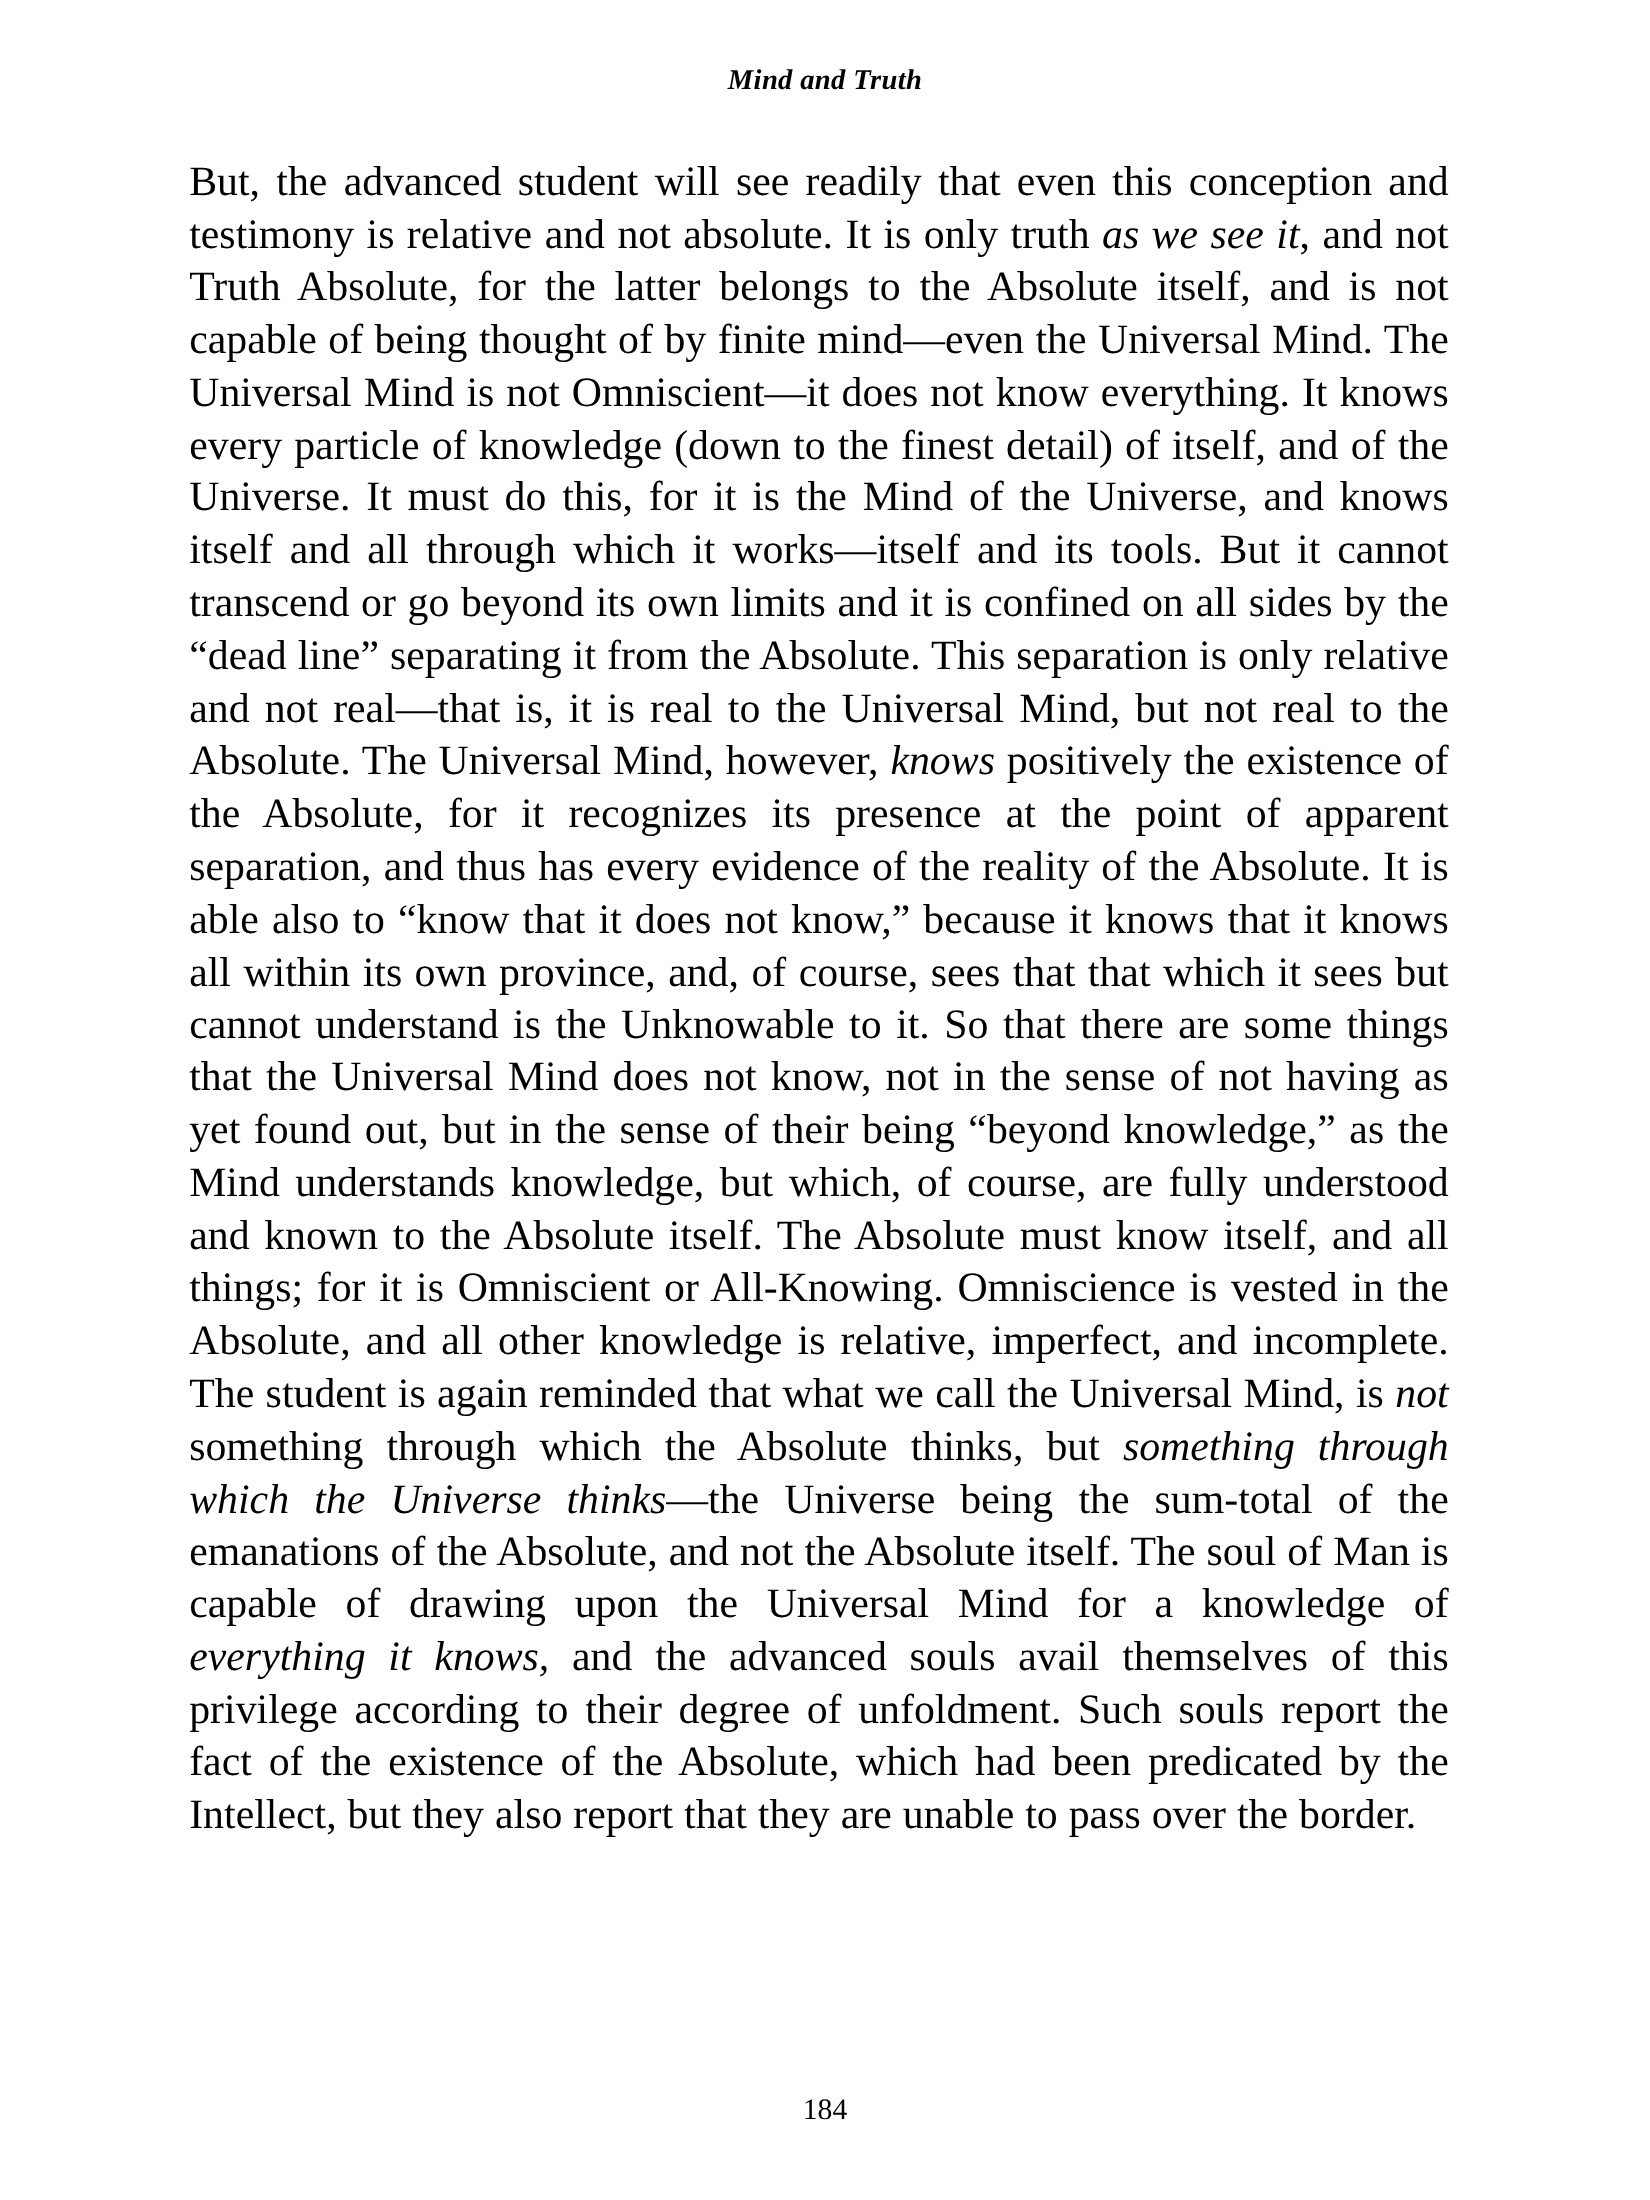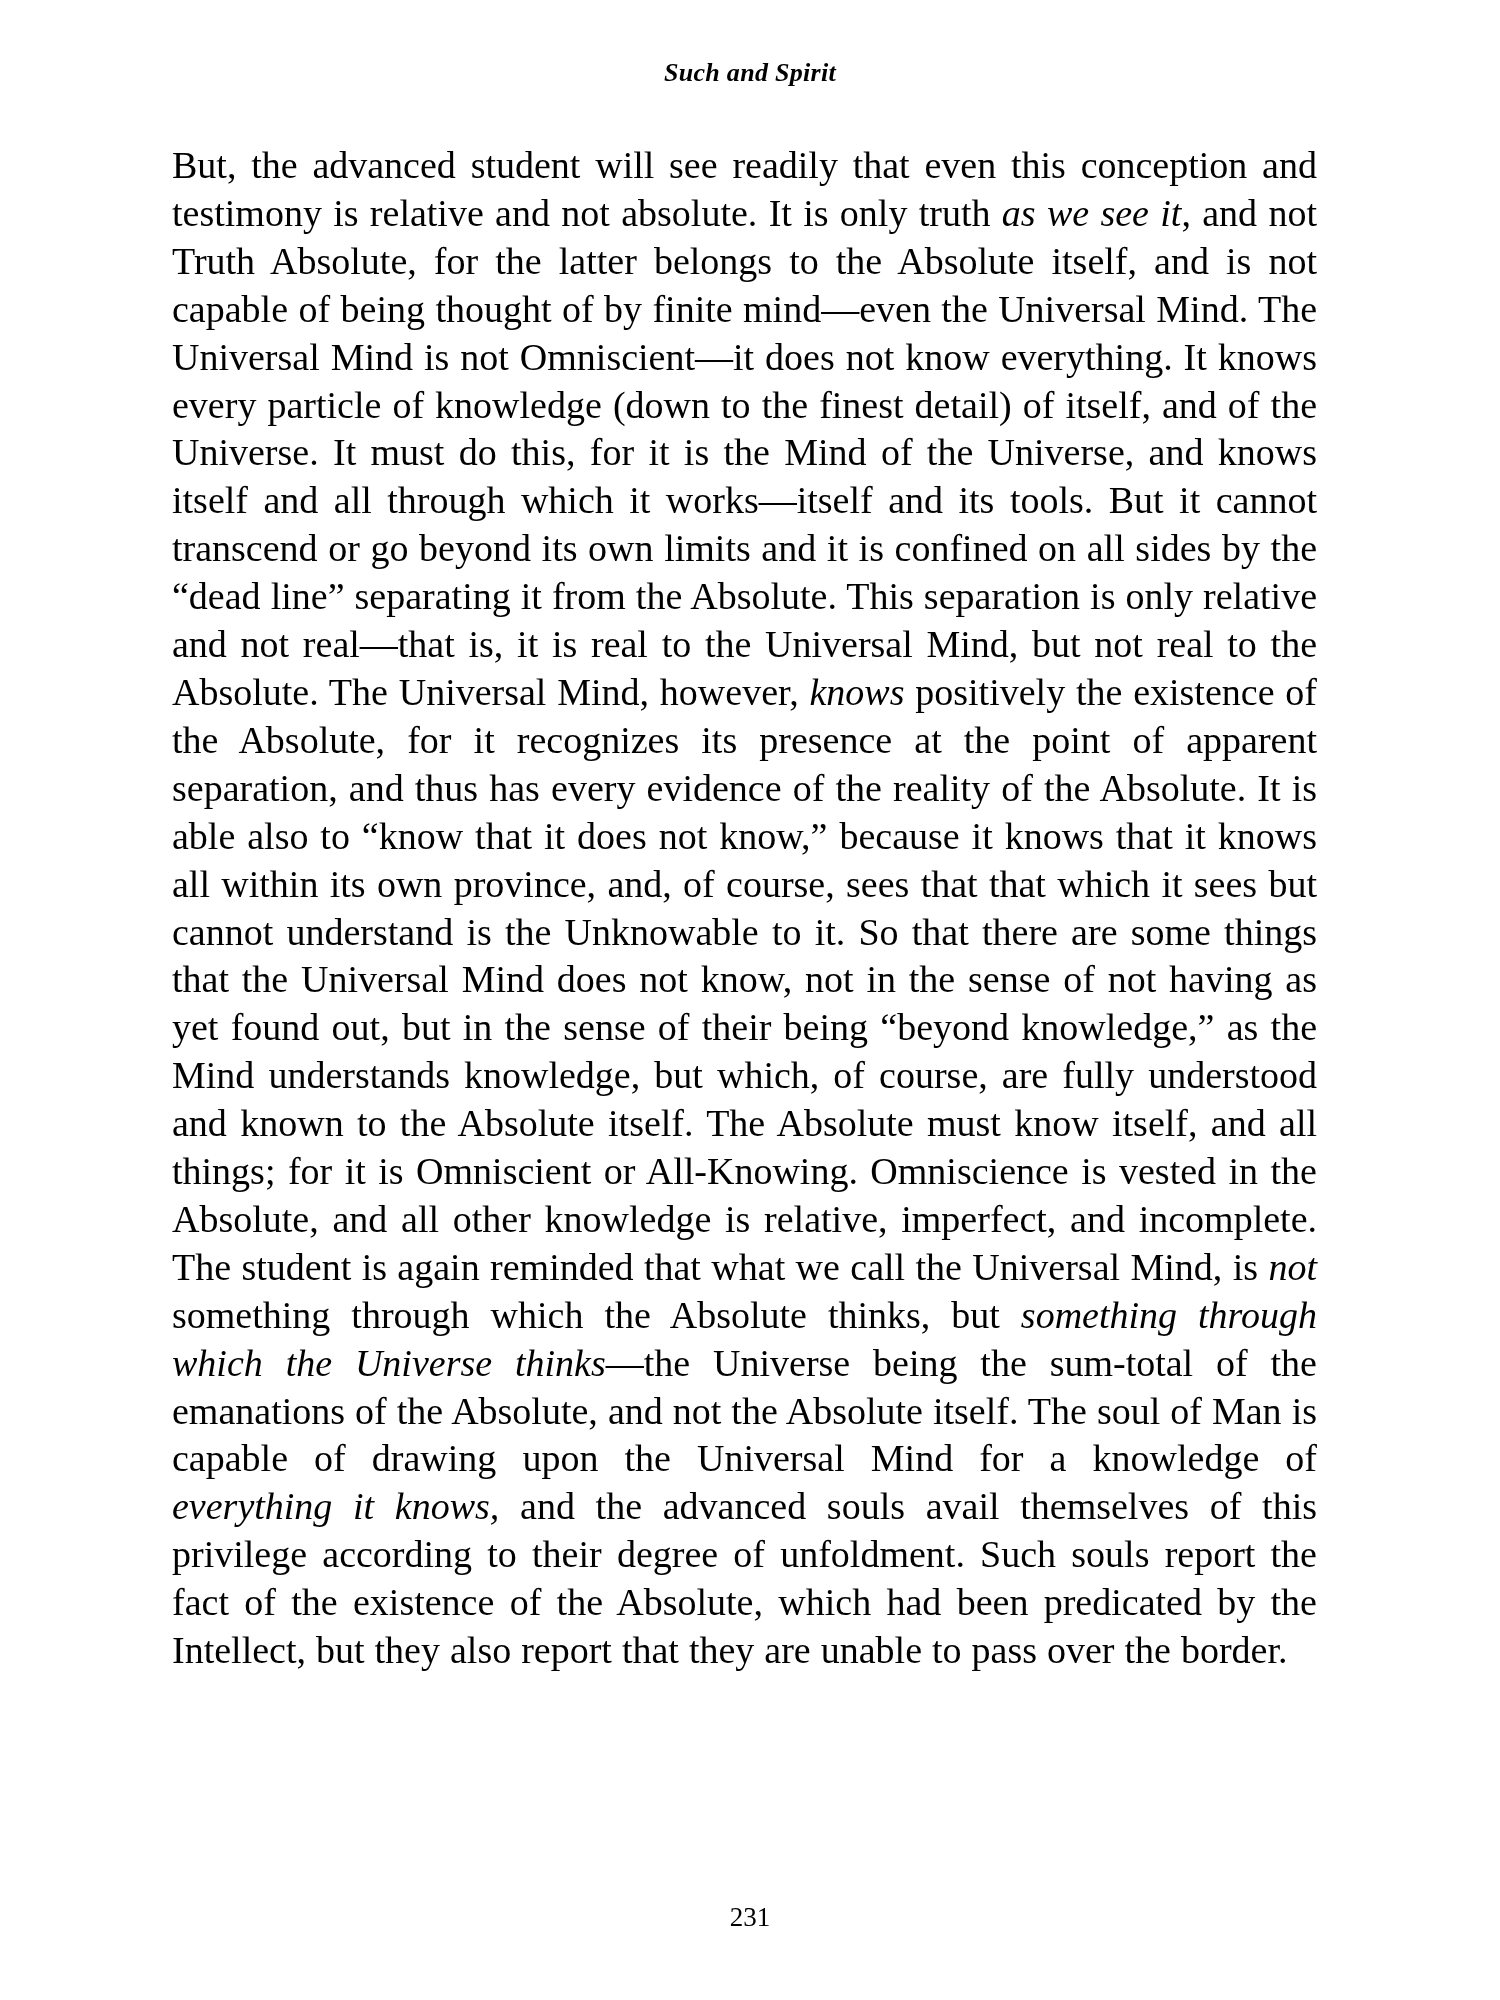--- a/index.html
+++ b/index.html
@@ -48,19 +48,19 @@
     width: 1500px;
     text-align: center;
     font-size: 27px;
   }
 </style>
 </head>
 <body>
 
 <div class="page">
 
-  <div class="running-head">Such and Spirit</div>
+  <div class="running-head">Mind and Truth</div>
 
   <div class="body-text"><span>But, the advanced student will see readily that even this conception and testimony is relative and not absolute. It is only truth </span><span class="it">as we see it</span><span>, and not Truth Absolute, for the latter belongs to the Absolute itself, and is not capable of being thought of by finite mind—even the Universal Mind. The Universal Mind is not Omniscient—it does not know everything. It knows every particle of knowledge (down to the finest detail) of itself, and of the Universe. It must do this, for it is the Mind of the Universe, and knows itself and all through which it works—itself and its tools. But it cannot transcend or go beyond its own limits and it is confined on all sides by the “dead line” separating it from the Absolute. This separation is only relative and not real—that is, it is real to the Universal Mind, but not real to the Absolute. The Universal Mind, however, </span><span class="it">knows</span><span> positively the existence of the Absolute, for it recognizes its presence at the point of apparent separation, and thus has every evidence of the reality of the Absolute. It is able also to “know that it does not know,” because it knows that it knows all within its own province, and, of course, sees that that which it sees but cannot understand is the Unknowable to it. So that there are some things that the Universal Mind does not know, not in the sense of not having as yet found out, but in the sense of their being “beyond knowledge,” as the Mind understands knowledge, but which, of course, are fully understood and known to the Absolute itself. The Absolute must know itself, and all things; for it is Omniscient or All-Knowing. Omniscience is vested in the Absolute, and all other knowledge is relative, imperfect, and incomplete. The student is again reminded that what we call the Universal Mind, is </span><span class="it">not</span><span> something through which the Absolute thinks, but </span><span class="it">something through which the Universe thinks</span><span>—the Universe being the sum-total of the emanations of the Absolute, and not the Absolute itself. The soul of Man is capable of drawing upon the Universal Mind for a knowledge of </span><span class="it">everything it knows,</span><span> and the advanced souls avail themselves of this privilege according to their degree of unfoldment. Such souls report the fact of the existence of the Absolute, which had been predicated by the Intellect, but they also report that they are unable to pass over the border.</span></div>
 
-  <div class="folio">231</div>
+  <div class="folio">184</div>
 
 </div>
 
 </body></html>

